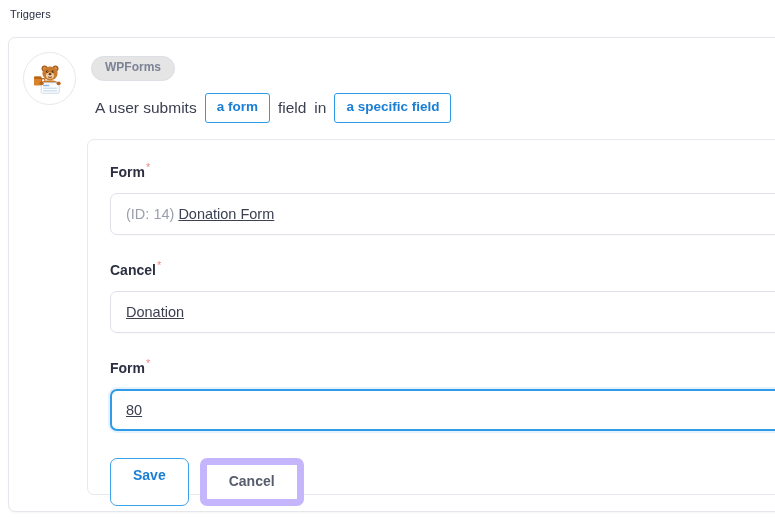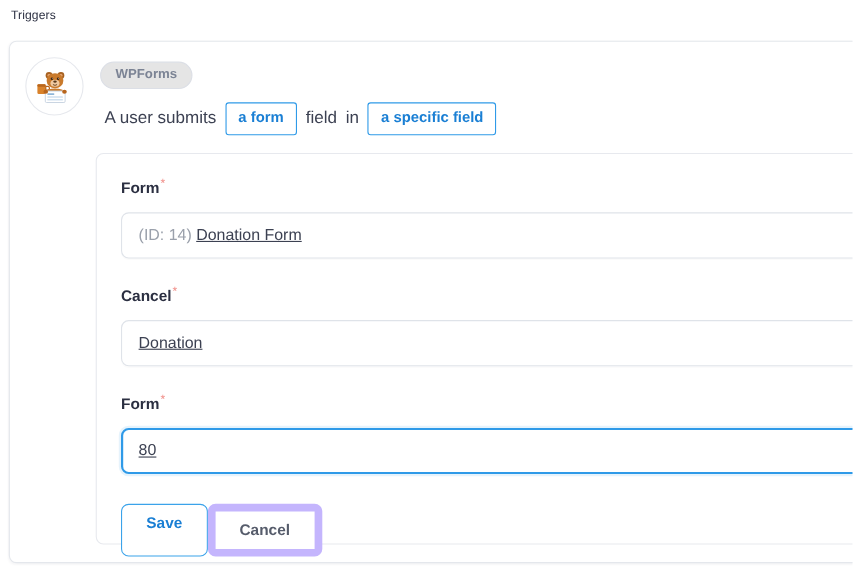--- a/index.html
+++ b/index.html
@@ -164,20 +164,21 @@
   }
   .muted { color: #9aa0ab; }
   .val-strong { color: #3c4152; text-decoration: underline; }
 
   
   .actions {
     position: absolute;
     left: 22px;
     top: 318px;
     display: flex;
+    gap: 11px;
   }
   .btn {
     border-radius: 7px;
     font-size: 14px;
     font-weight: 600;
     padding: 9px 22px 10px;
     background: #ffffff;
     cursor: pointer;
     line-height: 1.1;
     box-sizing: border-box;

